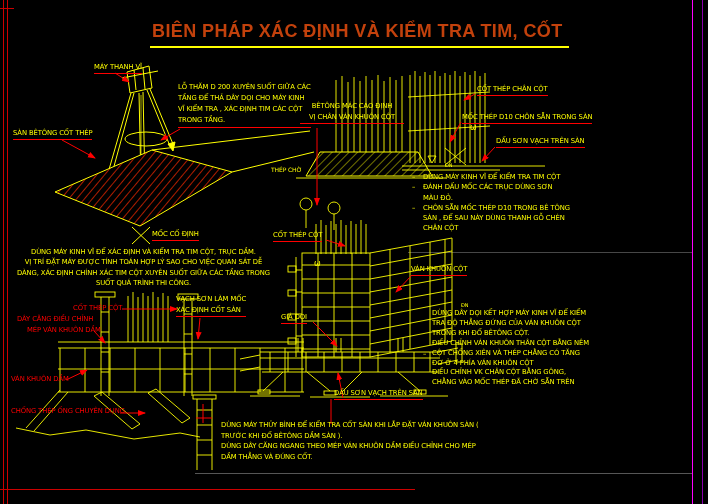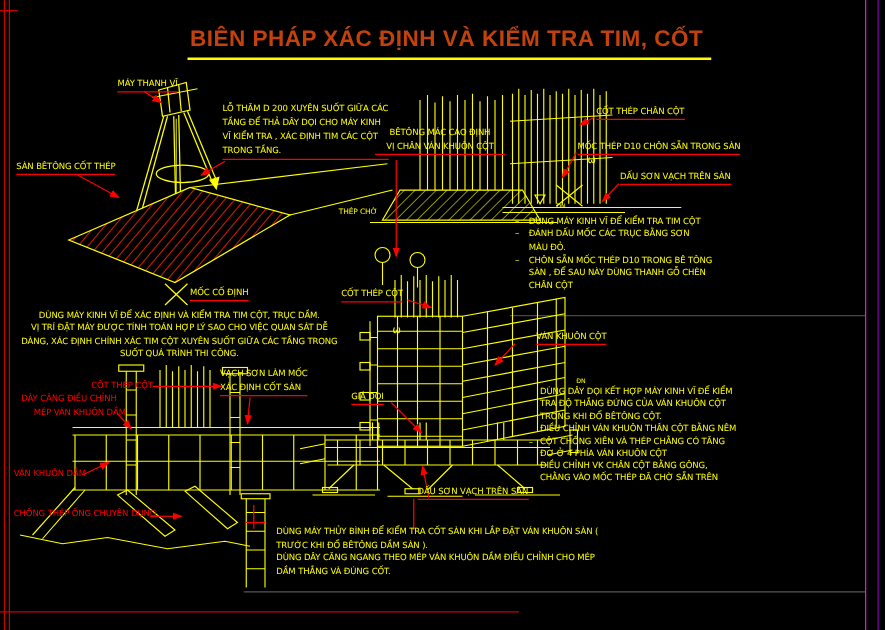--- a/index.html
+++ b/index.html
@@ -198,21 +198,21 @@
   <div class="lbl" style="left:412px;top:172px;">
     <div class="bul">
       <span class="dash">–</span>
       <span class="bl">
           <div>DÙNG MÁY KINH VĨ ĐỂ KIỂM TRA TIM CỘT</div>
         </span>
     </div>
     <div class="bul">
       <span class="dash">–</span>
       <span class="bl">
-        <div>ĐÁNH DẤU MỐC CÁC TRỤC BẰNG SƠN</div>
+        <div>ĐÁNH DẤU MỐC CÁC TRỤC DÙNG SƠN</div>
         <div>MÀU ĐỎ.</div>
       </span>
     </div>
     <div class="bul">
       <span class="dash">–</span>
       <span class="bl">
         <div>CHÔN SẴN MỐC THÉP D10 TRONG BÊ TÔNG</div>
         <div>SÀN , ĐỂ SAU NÀY DÙNG THANH GỖ CHÈN</div>
         <div>CHÂN CỘT</div>
       </span>
@@ -222,21 +222,21 @@
   <div class="lbl u" style="left:152px;top:229px;">MỐC CỐ ĐỊNH</div>
 
   <div class="lbl note" style="left:17px;top:247px;">
     <div>DÙNG MÁY KINH VĨ ĐỂ XÁC ĐỊNH VÀ KIỂM TRA TIM CỘT, TRỤC DẦM.</div>
     <div>VỊ TRÍ ĐẶT MÁY ĐƯỢC TÍNH TOÁN HỢP LÝ SAO CHO VIỆC QUAN SÁT DỄ</div>
     <div>DÀNG, XÁC ĐỊNH CHÍNH XÁC TIM CỘT XUYÊN SUỐT GIỮA CÁC TẦNG TRONG</div>
     <div>SUỐT QUÁ TRÌNH THI CÔNG.</div>
   </div>
 
   <div class="lbl u" style="left:273px;top:230px;">CỐT THÉP CỘT</div>
-  <div class="lbl u" style="left:411px;top:264px;margin-left:18px;">VÁN KHUÔN CỘT</div>
+  <div class="lbl u" style="left:411px;top:264px;">VÁN KHUÔN CỘT</div>
   <div class="lbl om" style="left:314px;top:258px;">ω</div>
   <div class="lbl u" style="left:281px;top:312px;text-align:right;">GIÁ DỌI</div>
 
   <div class="lbl v2 u" style="left:176px;top:294px;">
     <div>VẠCH SƠN LÀM MỐC</div>
     <div>XÁC ĐỊNH CỐT SÀN</div>
   </div>
 
   <div class="lbl rn" style="left:432px;top:309px;">
     <div>DÙNG DÂY DỌI KẾT HỢP MÁY KINH VĨ ĐỂ KIỂM</div>

